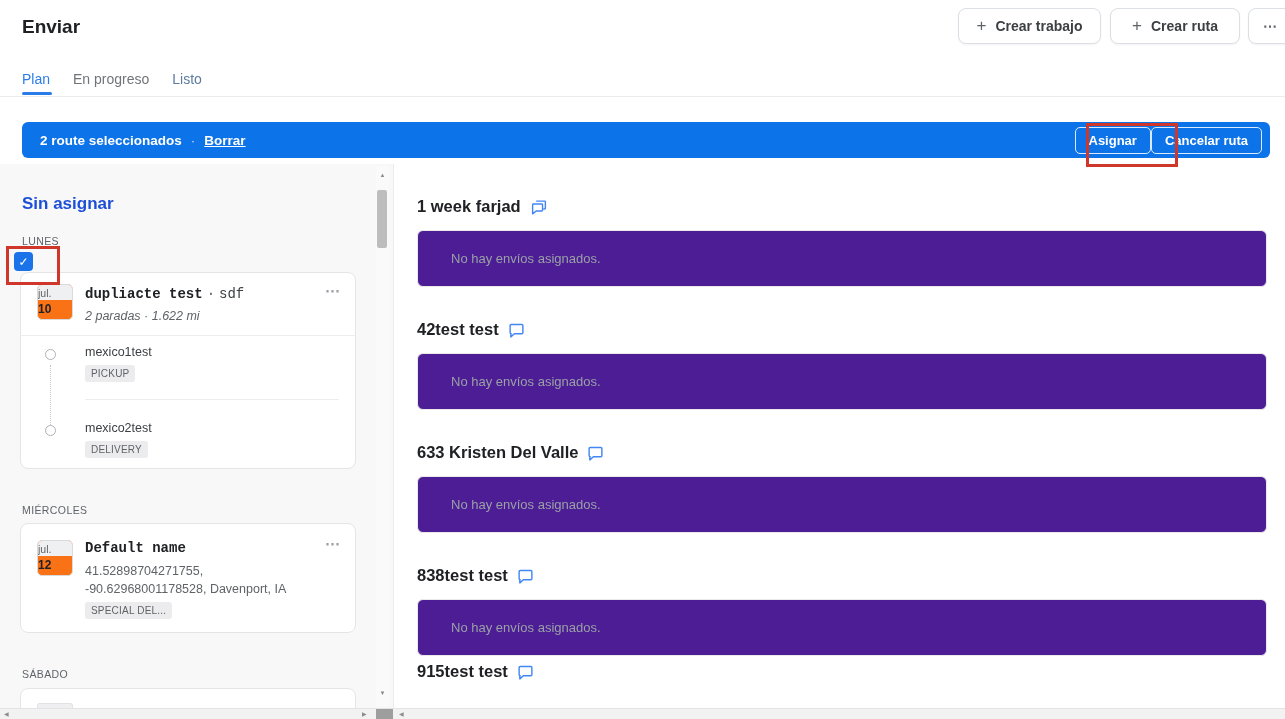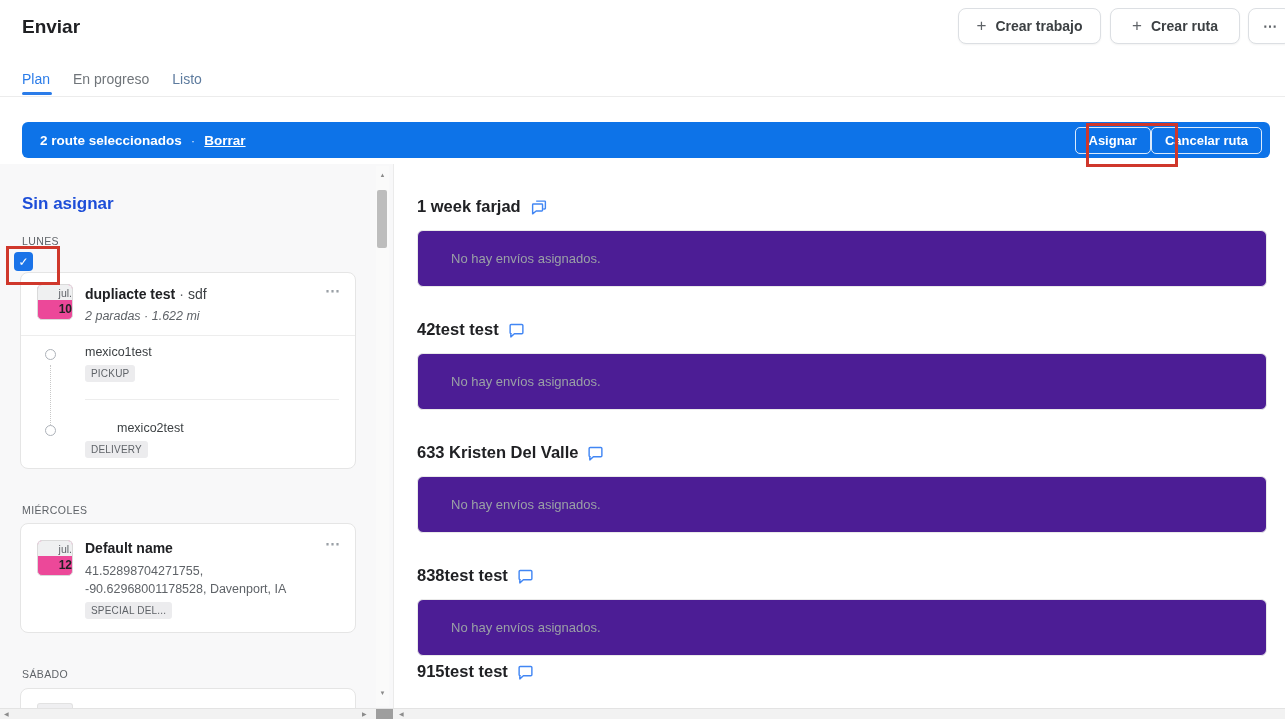--- a/index.html
+++ b/index.html
@@ -43,24 +43,24 @@
 
   
   .left-panel{position:absolute;left:0;top:164px;width:394px;height:544px;background:#f8f8f9;
               border-right:1px solid #ebebeb;box-sizing:border-box;overflow:hidden;}
   .unassigned-title{position:absolute;left:22px;top:30px;font-size:17px;font-weight:bold;color:#1d4ed8;}
   .day-label{position:absolute;left:22px;font-size:10.5px;color:#5f6368;letter-spacing:.4px;}
   .checkbox{position:absolute;left:14px;top:88px;width:19px;height:19px;background:#1a73e8;border-radius:4px;
             display:flex;align-items:center;justify-content:center;color:#fff;font-size:12px;cursor:pointer;}
   .card{position:absolute;left:20px;width:336px;background:#fff;border:1px solid #e5e5e5;border-radius:8px;box-sizing:border-box;}
   .date-badge{position:absolute;left:16px;width:34px;border:1px solid #dadada;border-radius:5px;overflow:hidden;
-              text-align:right;background:#ec4899;}
+              text-align:left;background:#f97316;}
   .date-badge .mon{background:#eff0f1;font-size:10.5px;color:#5f6368;padding:2px 0 1px;}
   .date-badge .num{font-size:12px;font-weight:bold;color:#202124;padding:2px 0 3px;}
-  .card-title{position:absolute;left:64px;font-size:14px;font-weight:bold;color:#202124;white-space:nowrap;}
+  .card-title{position:absolute;left:64px;font-size:14px;font-weight:bold;color:#202124;white-space:nowrap;font-family:Liberation Mono, monospace;}
   .card-title .sep{font-weight:normal;color:#5f6368;margin:0 4px;}
   .card-title .sub{font-weight:normal;color:#3c4043;}
   .card-meta{position:absolute;left:64px;font-size:12.5px;color:#5f6368;font-style:italic;}
   .card-more{position:absolute;right:14px;font-size:15px;font-weight:bold;color:#9aa0a6;letter-spacing:1px;cursor:pointer;}
   .card-divider{position:absolute;left:0;width:100%;height:1px;background:#ededed;}
   .inner-divider{position:absolute;left:64px;right:16px;height:1px;background:#ededed;}
   .stop-circle{position:absolute;left:24px;width:9px;height:9px;border:1.5px solid #adb2b9;border-radius:50%;background:#fff;}
   .stop-connector{position:absolute;left:29px;width:0;border-left:1px dotted #c8c8c8;}
   .stop-name{position:absolute;left:64px;font-size:12.5px;color:#3c4043;}
   .tag{position:absolute;left:64px;background:#ececee;color:#5f6368;font-size:10px;padding:3px 6px;border-radius:3px;letter-spacing:.2px;}
@@ -144,21 +144,21 @@
       <div class="card-meta" style="top:36px;">2 paradas · 1.622 mi</div>
       <div class="card-more" style="top:9px;">⋯</div>
       <div class="card-divider" style="top:62px;"></div>
 
       <div class="stop-connector" style="top:92px;height:60px;"></div>
       <div class="stop-circle" style="top:76px;"></div>
       <div class="stop-name" style="top:72px;">mexico1test</div>
       <div class="tag" style="top:92px;">PICKUP</div>
       <div class="inner-divider" style="top:126px;"></div>
       <div class="stop-circle" style="top:152px;"></div>
-      <div class="stop-name" style="top:148px;margin-left:32px;">mexico2test</div>
+      <div class="stop-name" style="top:148px;">mexico2test</div>
       <div class="tag" style="top:168px;">DELIVERY</div>
     </div>
 
     <div class="day-label" style="top:340px;">MIÉRCOLES</div>
     <div class="card" style="top:359px;height:110px;">
       <div class="date-badge" style="top:16px;">
         <div class="mon">jul.</div>
         <div class="num">12</div>
       </div>
       <div class="card-title" style="top:16px;">Default name</div>

